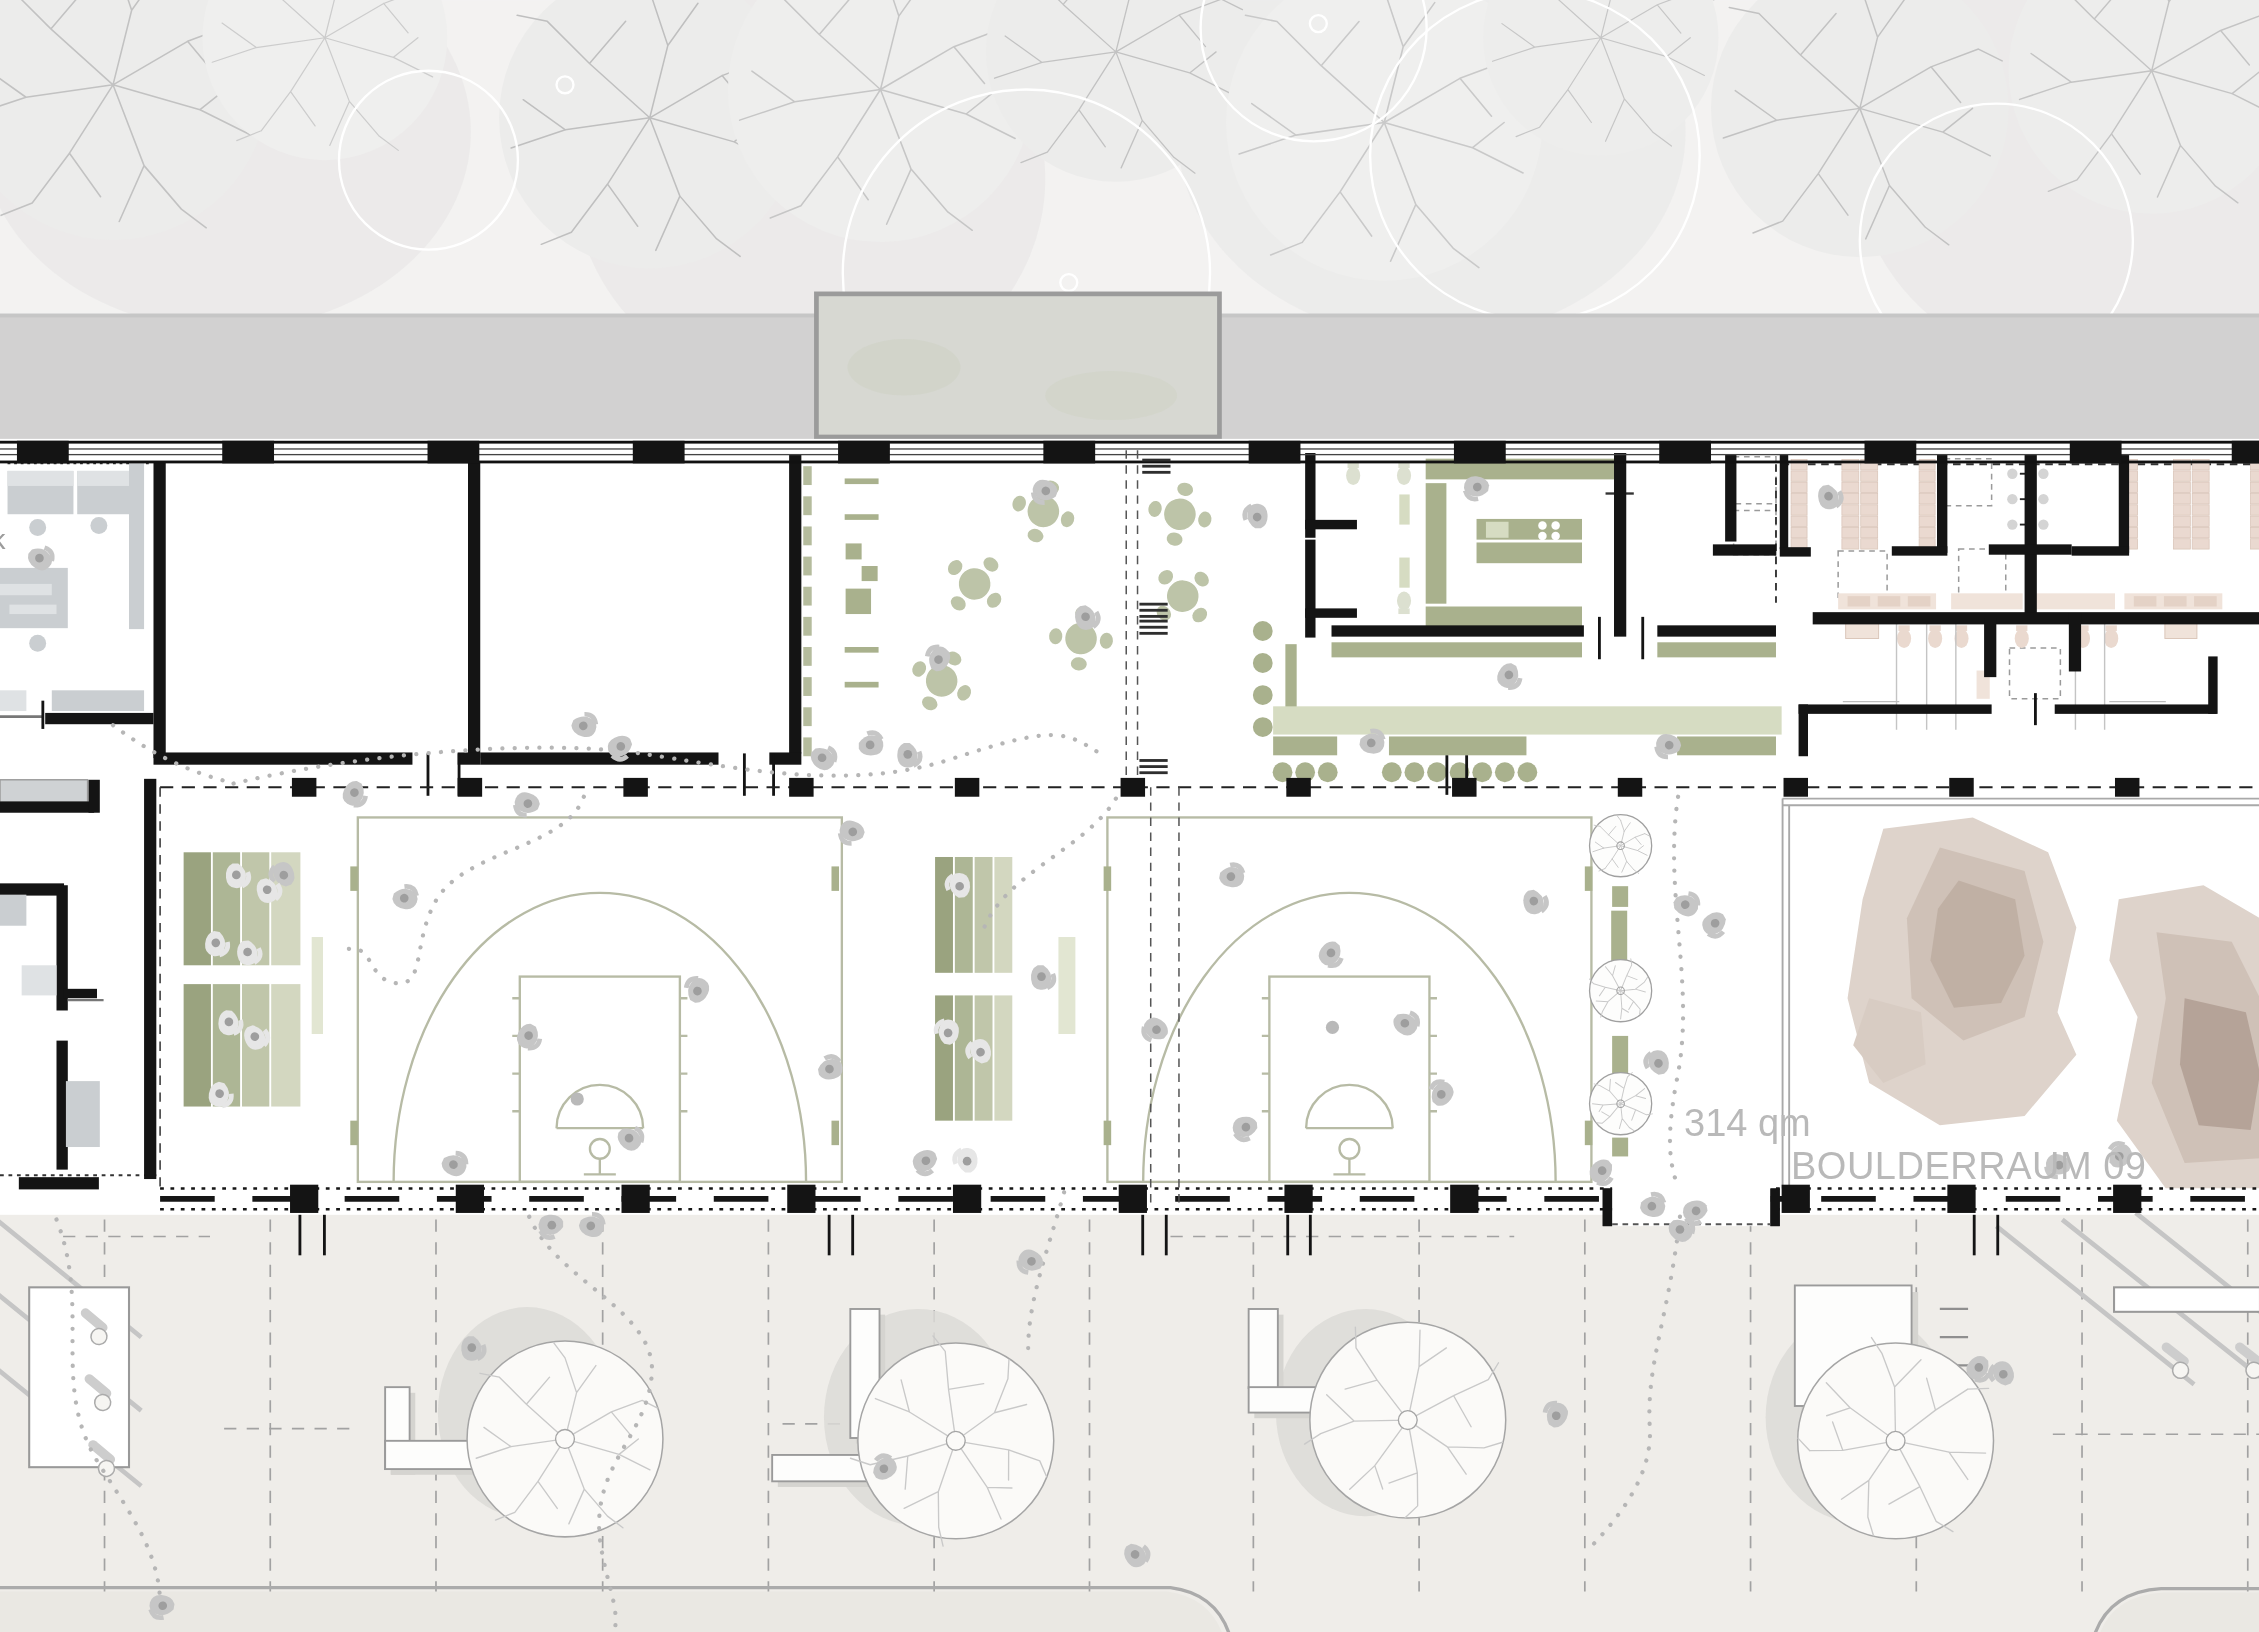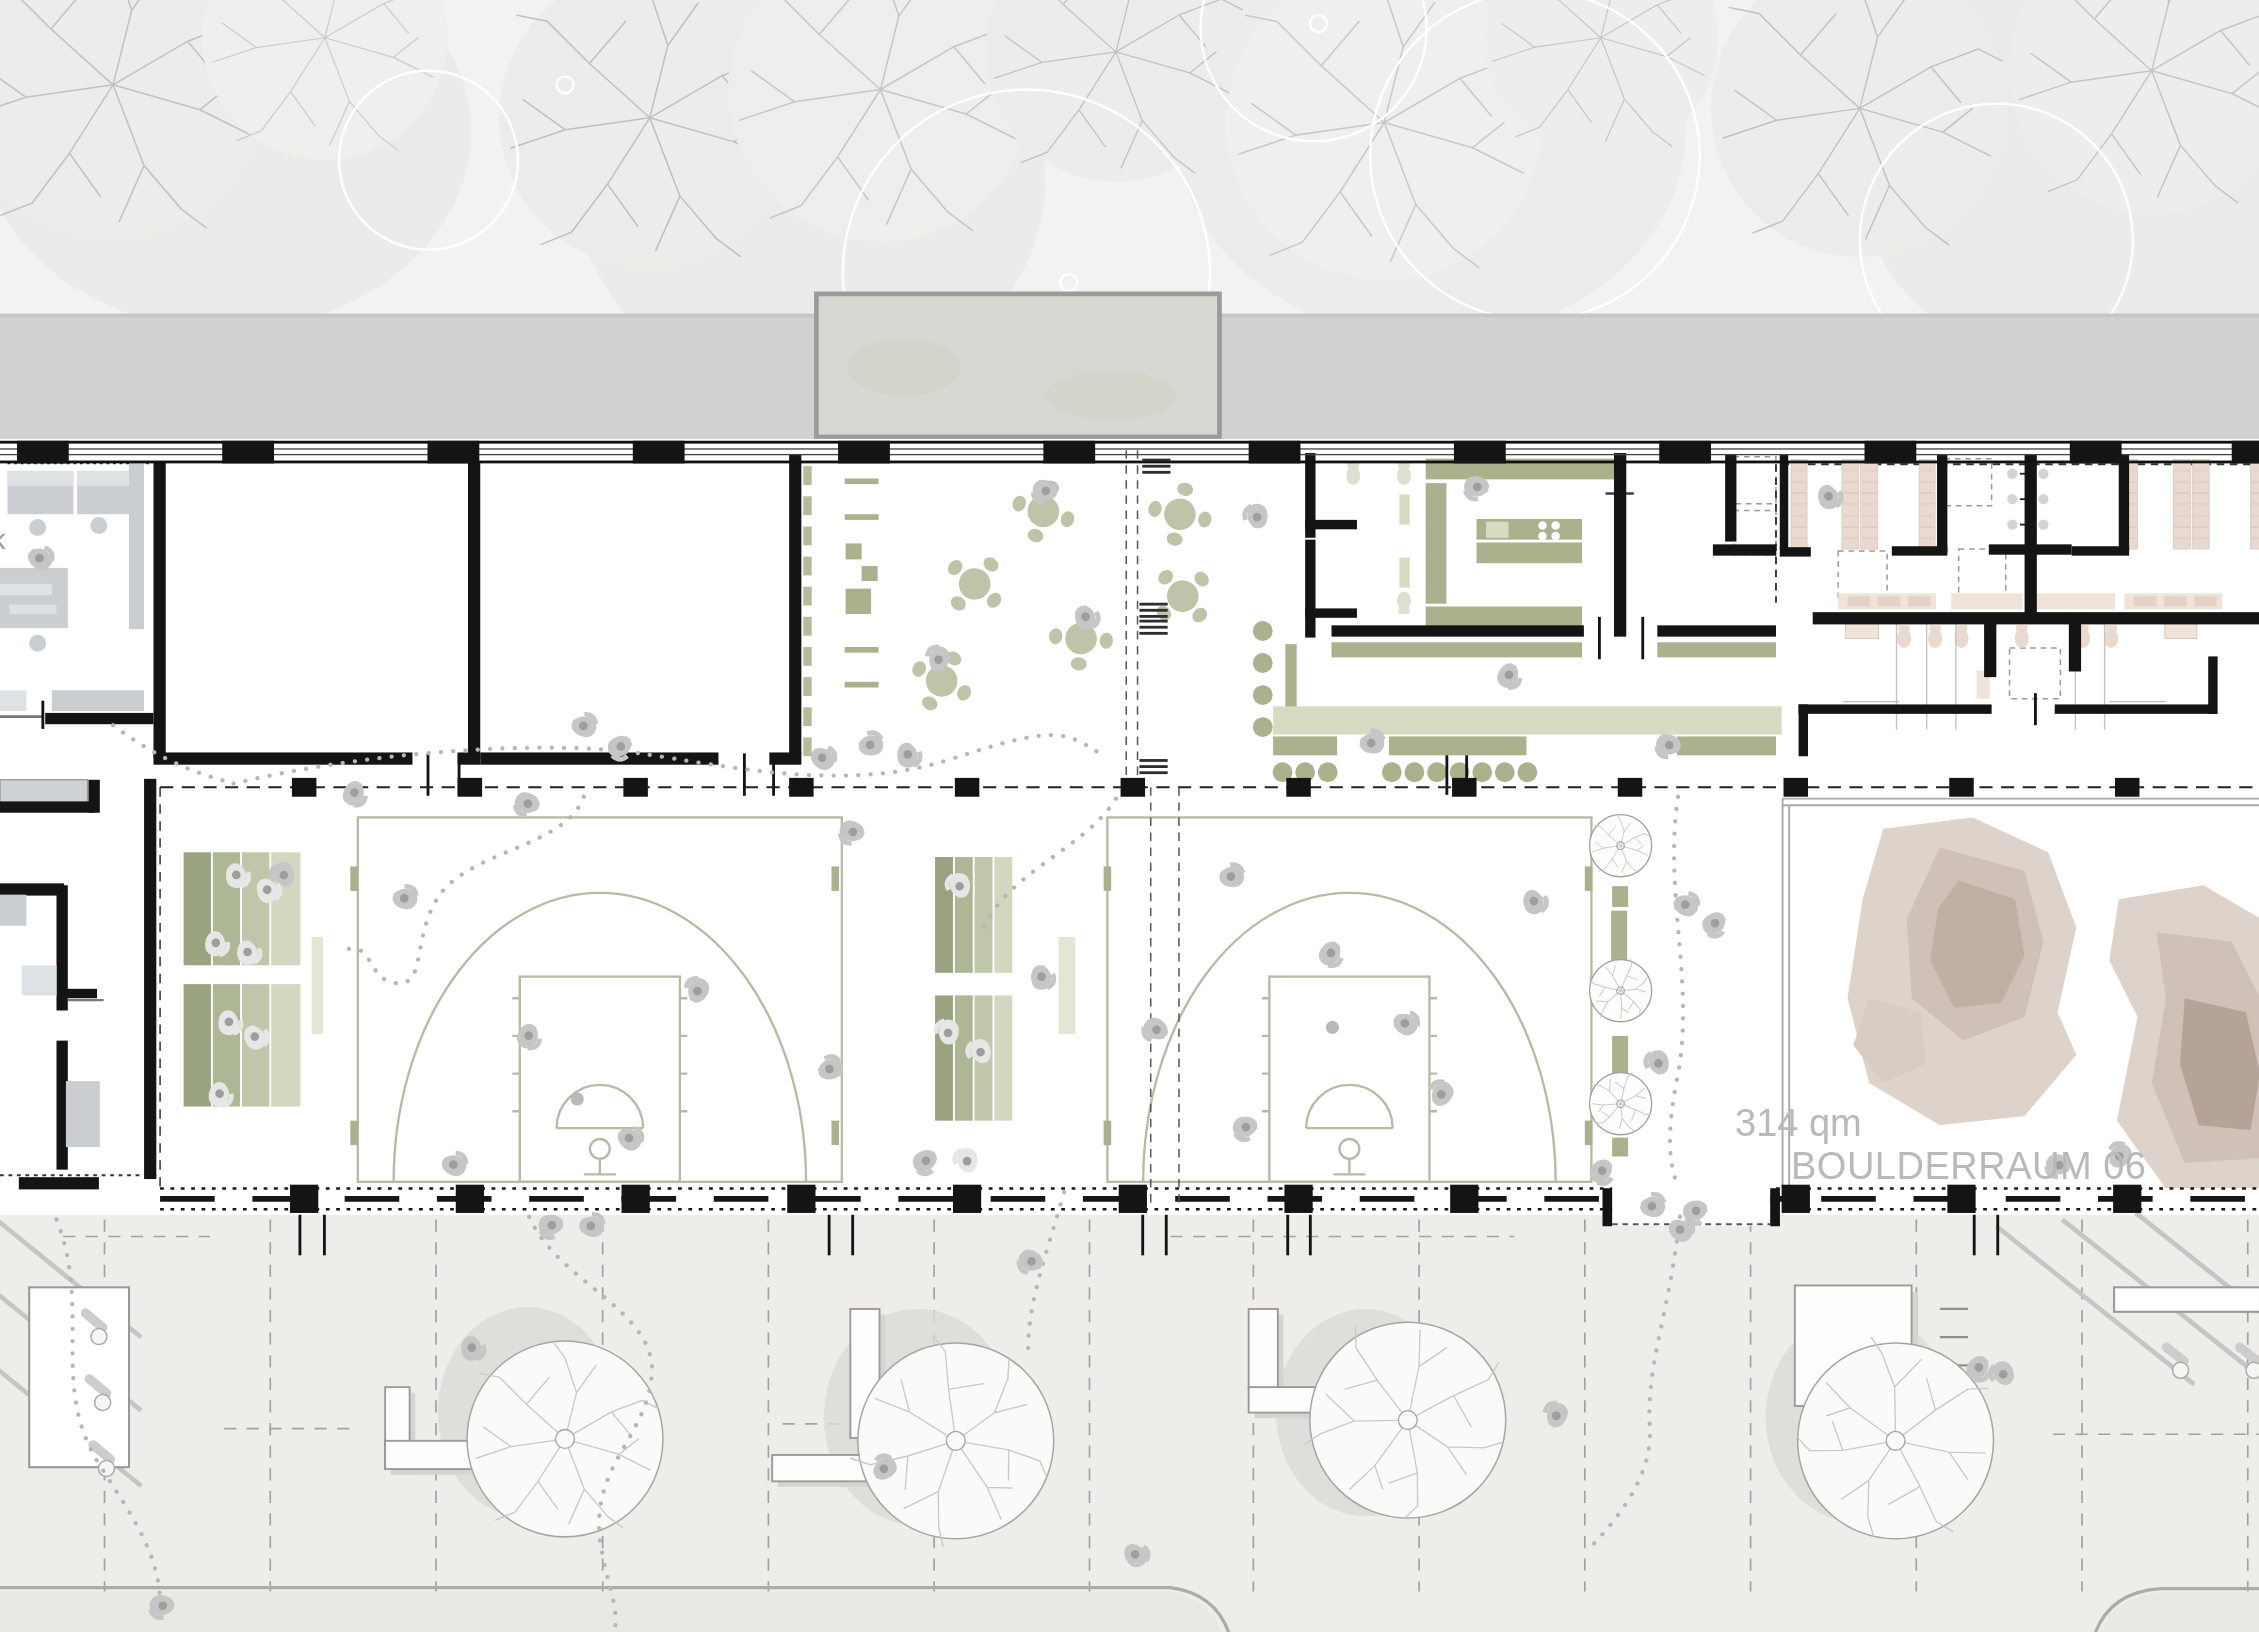--- a/index.html
+++ b/index.html
@@ -27,21 +27,21 @@
   .locker{fill:var(--c-locker);stroke:#d9c4b8;stroke-width:.8;}
   .tan-l{fill:var(--c-tan_light);}
   .dashsq{fill:none;stroke:#9a9a9a;stroke-width:1.6;stroke-dasharray:6 5;}
   .trail{fill:none;stroke:var(--c-trail);stroke-width:4.5;stroke-dasharray:0.1 13;stroke-linecap:round;}
   .joint{stroke:#555;stroke-width:1.6;stroke-dasharray:9 7;fill:none;}
   .grid-dash{stroke:#a2a2a2;stroke-width:1.8;stroke-dasharray:13 11;fill:none;}
   .dotline{stroke:#161616;stroke-width:2.6;stroke-dasharray:4 7;fill:none;}
   .benchw{fill:#fdfdfc;stroke:#9a9a9a;stroke-width:2;}
   .shadow{fill:#dcdbd7;opacity:.85;}
   .lbl{position:absolute;color:var(--c-label);white-space:nowrap;}
-  .lbl-area{left:1735px;top:1102px;font-size:38px;}
+  .lbl-area{left:1684px;top:1102px;font-size:38px;}
   .lbl-room{left:1791px;top:1145px;font-size:38px;letter-spacing:0.5px;}
   .lbl-k{left:-8.5px;top:524px;font-size:28px;color:#9c9c9c;}
 </style>
 </head>
 <body>
 
 <svg class="plan" width="2260" height="1633" viewBox="0 0 2400 1734">
 <defs>
   <g id="branches" fill="none" stroke-linecap="round">
     <path d="M0,0 L6,-24 M6,-24 L0,-42 M6,-24 L16,-38 M0,-42 L-6,-50 M0,0 L24,-14 M24,-14 L40,-20 M24,-14 L34,-2 M40,-20 L48,-16 M0,0 L28,8 M28,8 L44,16 M28,8 L38,0 M0,0 L10,26 M10,26 L22,40 M10,26 L2,44 M22,40 L30,46 M0,0 L-14,22 M-14,22 L-26,38 M-14,22 L-4,36 M-26,38 L-36,42 M0,0 L-28,4 M-28,4 L-46,10 M-28,4 L-42,-6 M0,0 L-20,-18 M-20,-18 L-34,-32 M-20,-18 L-8,-32 M-34,-32 L-44,-34"></path>
@@ -744,15 +744,15 @@
       <use href="#person" transform="translate(1654,1503) rotate(300)"></use>
   <use href="#person" transform="translate(2100,1452) rotate(135)"></use>
       <use href="#person" transform="translate(2128,1458) rotate(250)"></use>
   <use href="#person" transform="translate(1205,1652) rotate(60)"></use>
       <use href="#person" transform="translate(172,1704) rotate(190)"></use>
   <use href="#person" transform="translate(940,1560) rotate(330)"></use>
 </g>
 </svg>
 
 <div class="lbl lbl-area">314 qm</div>
-<div class="lbl lbl-room">BOULDERRAUM 06</div>
+<div class="lbl lbl-room">BOULDERRAUM 09</div>
 <div class="lbl lbl-k">k</div>
 
 
 </body></html>

